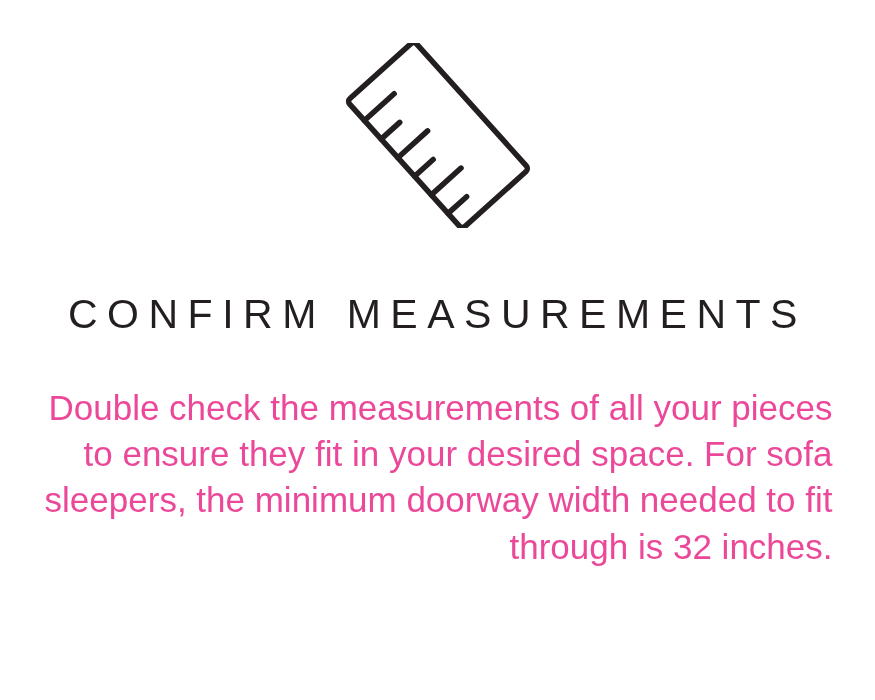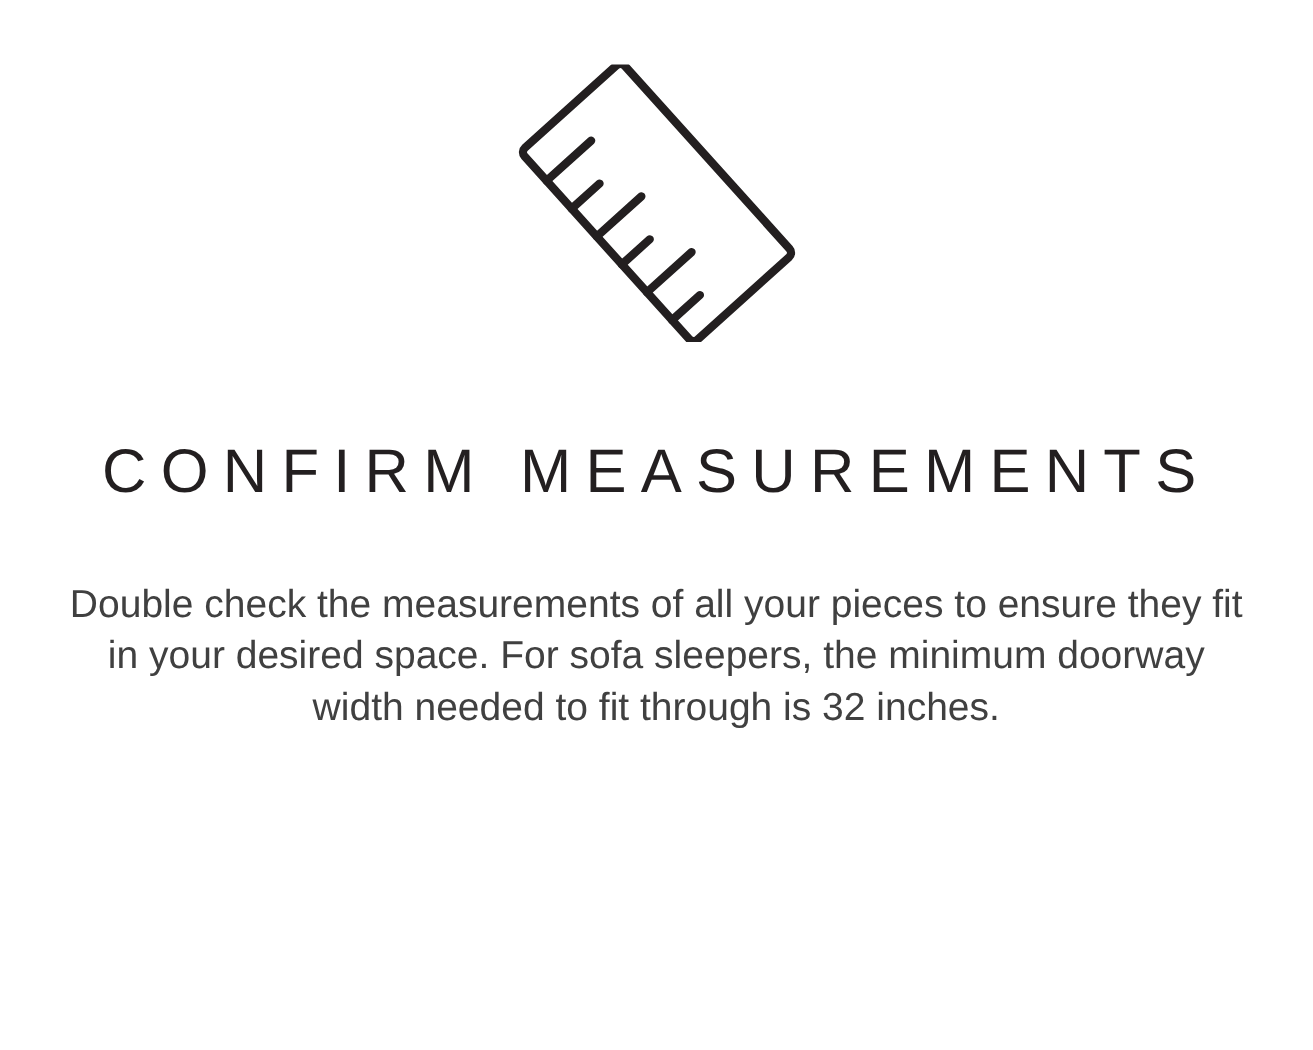--- a/index.html
+++ b/index.html
@@ -37,25 +37,25 @@
     font-size: 41px;
     font-weight: 400;
     letter-spacing: 9.5px;
     text-align: center;
     color: #231f20;
     margin: 52px 0 0 0;
     line-height: 1.1;
     white-space: nowrap;
   }
   .body-copy {
-    font-size: 26px;
+    font-size: 35px;
     font-weight: 400;
     line-height: 1.32;
-    text-align: center;
-    color: #404040;
+    text-align: right;
+    color: #ec4899;
     margin: 48px 0 0 0;
     max-width: 790px;
   }
 </style>
 </head>
 <body>
 
 <div class="card">
 
   <div class="icon-wrap">

